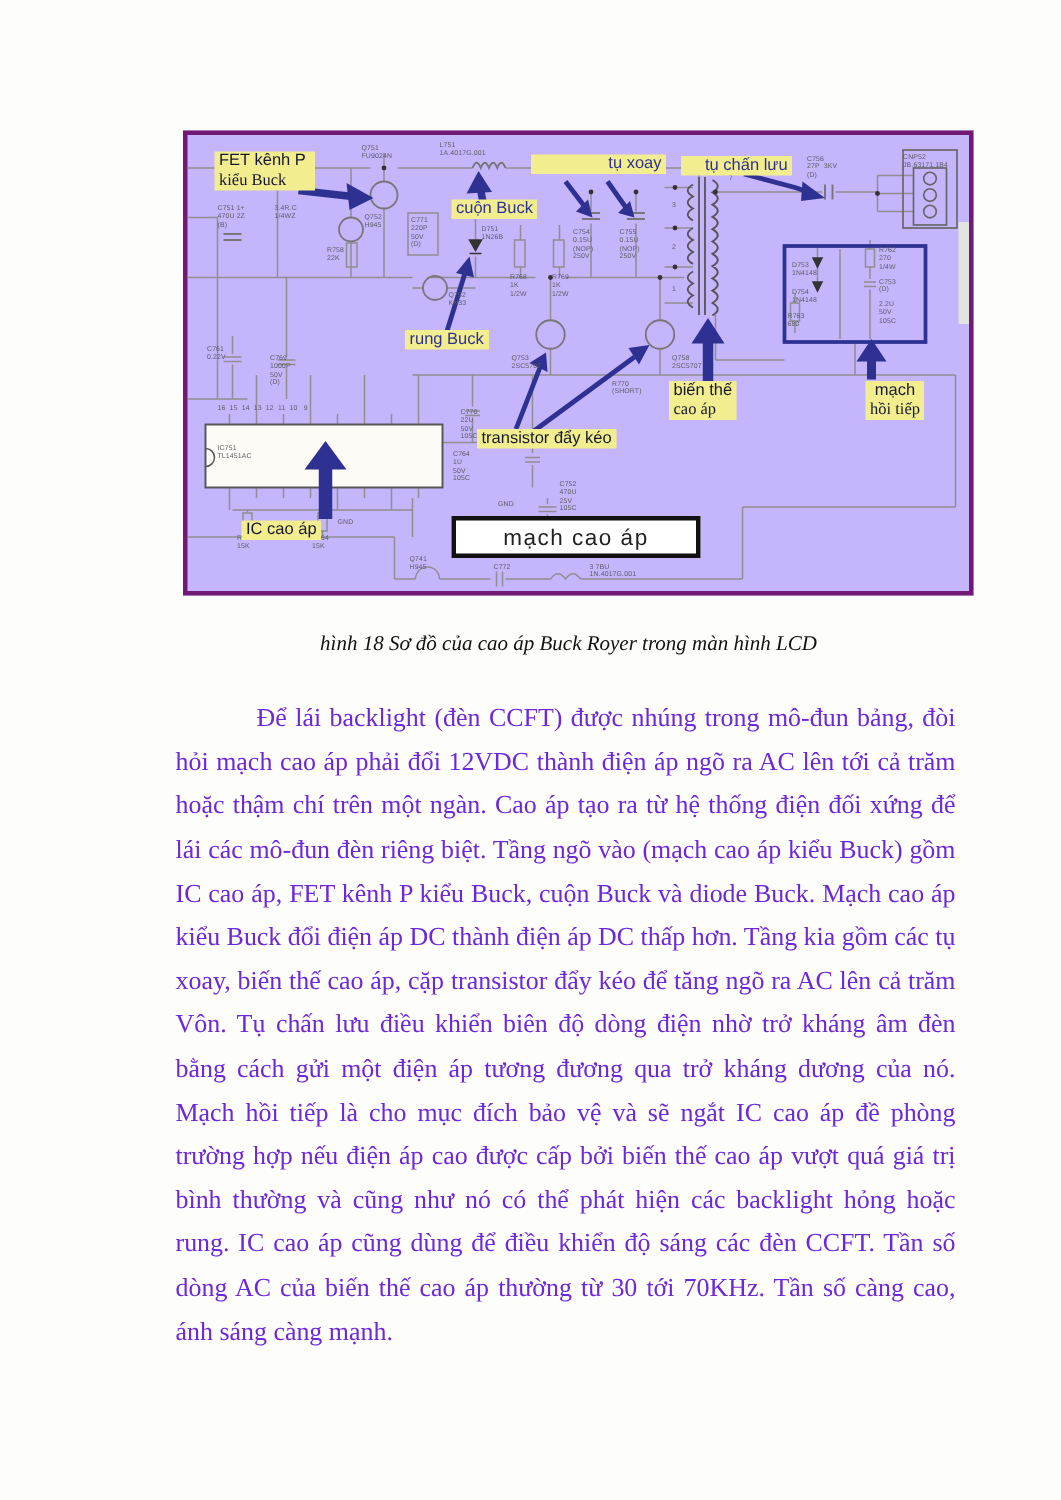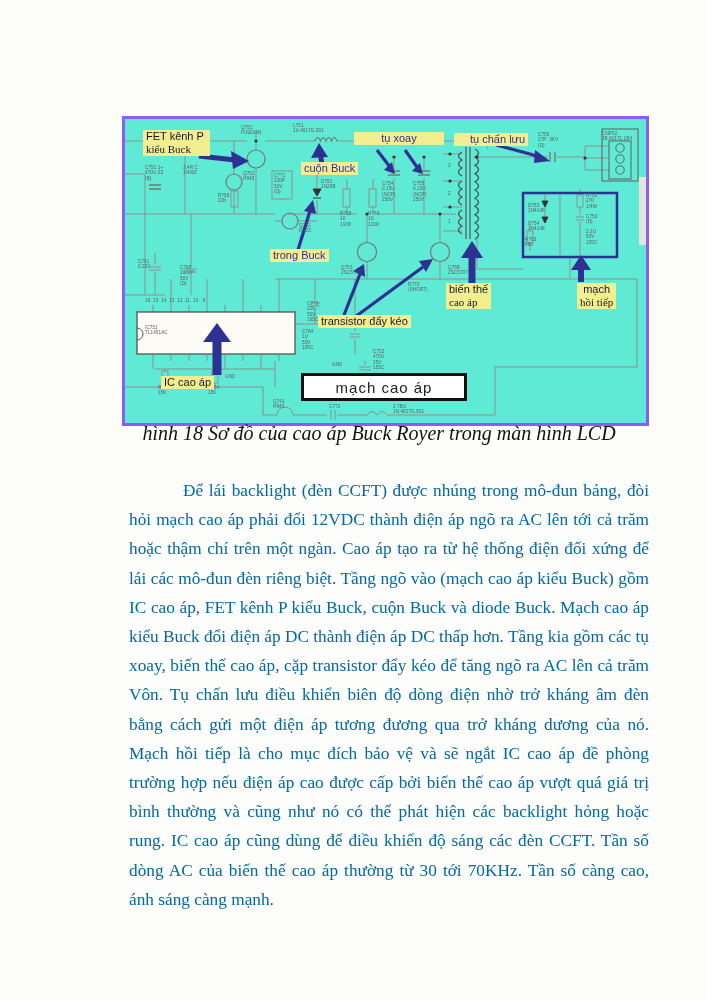--- a/index.html
+++ b/index.html
@@ -7,21 +7,21 @@
     width:707px;height:1000px;position:relative;overflow:hidden;
     background:#fdfdfc;
     font-family:"Liberation Serif", serif;
     color:#1a1a1a;
   }
   .page{position:absolute;inset:0;}
 
   
   .diagram{
     position:absolute;left:122px;top:87px;width:521px;height:304px;
-    border:3px solid #8b5cf6;background:#5eead4;margin-top:29px;
+    border:3px solid #701a75;background:#c4b5fd;
   }
   .circuit{position:absolute;left:0;top:0;}
   .refs span{
     position:absolute;
     font-family:"Liberation Sans", sans-serif;
     font-size:4.6px;line-height:1.18;color:#5d5d64;
     white-space:pre;letter-spacing:.1px;
   }
   .dlabel{
     position:absolute;
@@ -37,26 +37,26 @@
     position:absolute;left:176px;top:254px;width:160px;height:22px;
     border:3px solid #111;background:#ffffff;
     display:flex;align-items:center;justify-content:center;
     font-family:"Liberation Sans", sans-serif;font-size:15px;color:#222;
     letter-spacing:1px;
   }
 
   
   .caption{
     position:absolute;left:117px;top:422px;width:524px;
-    text-align:center;font-style:italic;font-size:20px;color:#111;
+    text-align:center;font-style:italic;font-size:14px;color:#111;
   }
   .bodytext{
     position:absolute;left:117px;top:464px;width:520px;
     font-size:17.3px;line-height:29.2px;text-align:justify;
-    text-indent:54px;color:#0369a1;margin:12px;
+    text-indent:54px;color:#6d28d9;margin:0;
   }
   .pagenum{
     position:absolute;left:0;top:931px;width:707px;
     text-align:center;font-size:14px;color:#222;
   }
 </style>
 </head>
 <body>
 
 <div class="page">
@@ -311,25 +311,25 @@
         <span style="left: 100px; top: 255px;">GND</span>
       </div>
 
     <div class="dlabel" style="left:18px;top:11px;">
       <span>FET kênh P</span>
       <span class="l2" style="padding-right:16px;">kiểu Buck</span>
     </div>
 
     <div class="dlabel navy" style="left:176px;top:43px;text-align:center;">cuộn Buck</div>
 
-    <div class="dlabel navy" style="left:229px;top:13px;width:84px;text-align:center;">tụ xoay</div>
+    <div class="dlabel navy" style="left:229px;top:13px;width:84px;text-align:right;">tụ xoay</div>
 
     <div class="dlabel navy" style="left:329px;top:14px;padding-left:16px;">tụ chấn lưu</div>
 
-    <div class="dlabel navy" style="left:145px;top:130px;">trong Buck</div>
+    <div class="dlabel navy" style="left:145px;top:130px;">rung Buck</div>
 
     <div class="dlabel" style="left:193px;top:196px;">transistor đẩy kéo</div>
 
     <div class="dlabel" style="left:321px;top:164px;">
       <span>biến thế</span>
       <span class="l2">cao áp</span>
     </div>
 
     <div class="dlabel" style="left:452px;top:164px;text-align:center;">
       <span>mạch</span>

